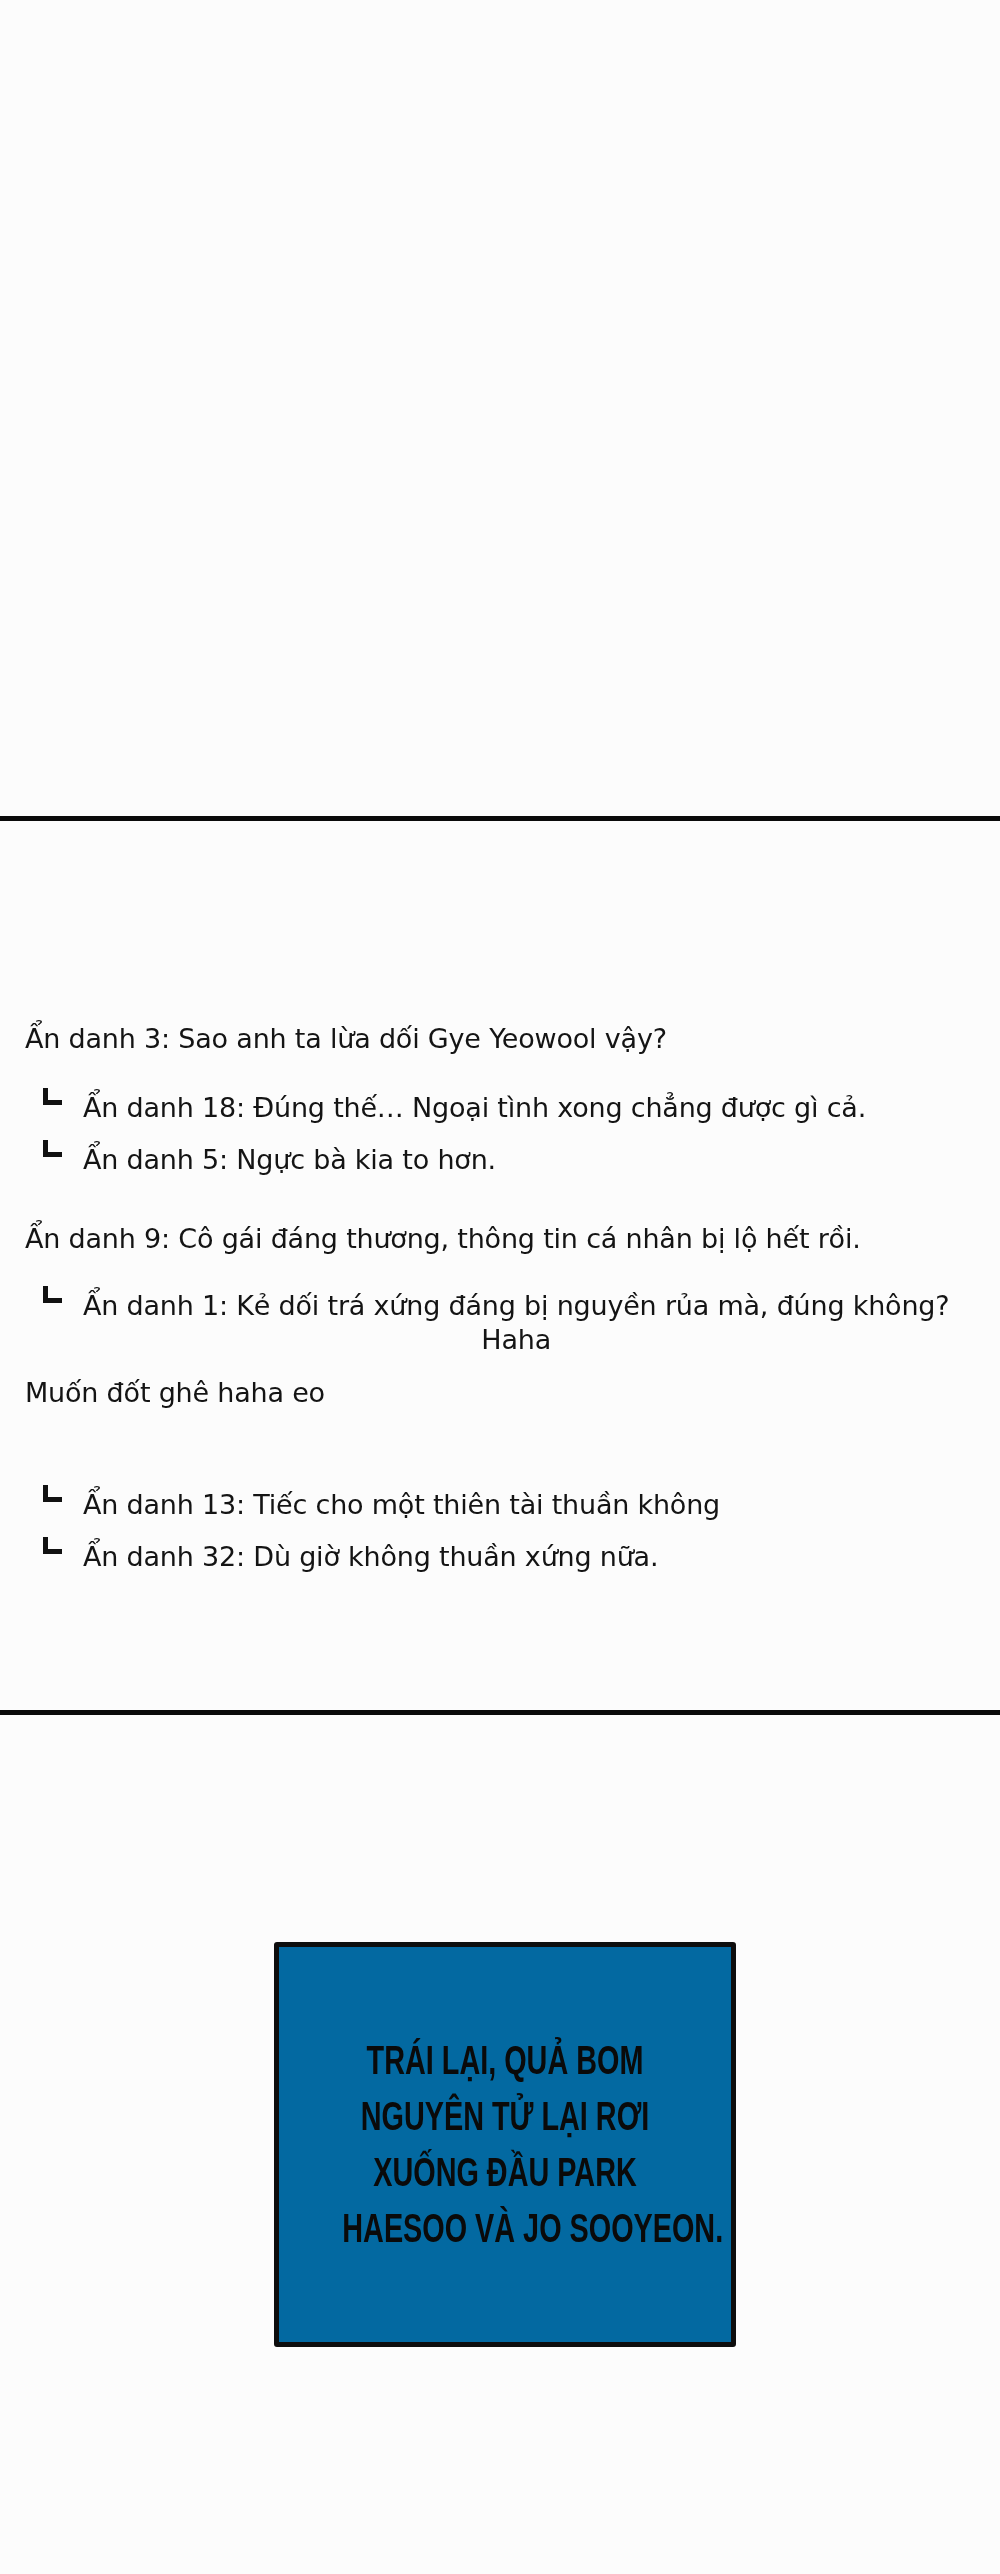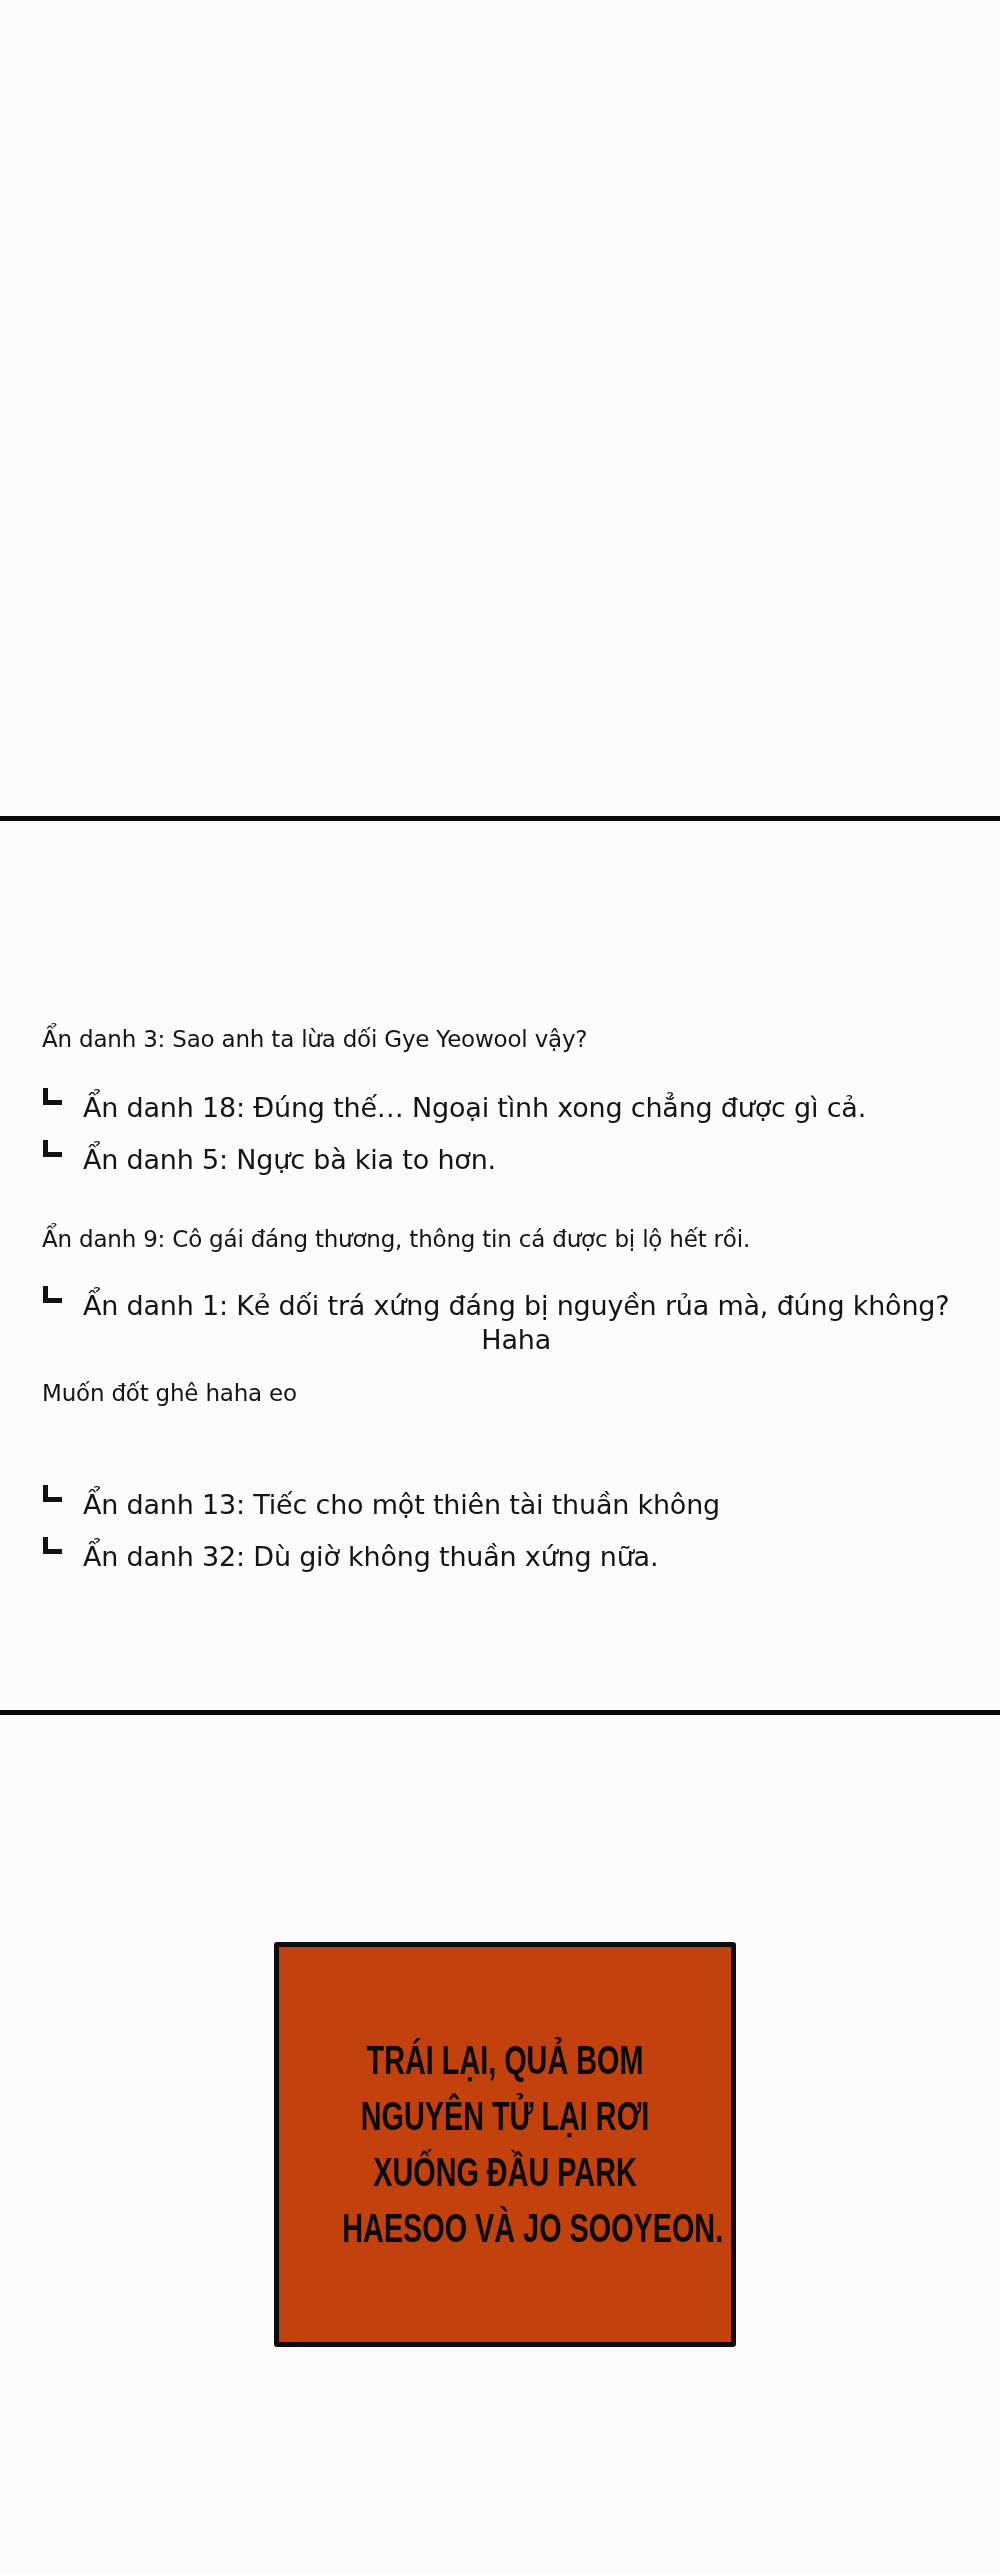--- a/index.html
+++ b/index.html
@@ -21,22 +21,22 @@
       left: 0;
       width: 1000px;
       height: 5px;
       background: #0a0a0a;
     }
     .divider.top { top: 816px; }
     .divider.bottom { top: 1710px; }
 
     .comment {
       position: absolute;
-      left: 42px;
-      font-size: 23px;
+      left: 25px;
+      font-size: 27px;
       line-height: 34px;
       letter-spacing: -0.2px;
       white-space: nowrap;
       color: #141414;
     }
     .reply {
       position: absolute;
       left: 41px;
       font-size: 27px;
       line-height: 34px;
@@ -66,21 +66,21 @@
 
     .narration-box {
       position: absolute;
       left: 274px;
       top: 1942px;
       width: 462px;
       height: 405px;
       border: 5px solid #0d0d0d;
       border-radius: 3px;
       box-sizing: border-box;
-      background: #c2410c;
+      background: #0369a1;
     }
     .narration-text {
       position: absolute;
       left: 0;
       top: 85px;
       width: 100%;
       text-align: center;
       font-family: "Liberation Sans", sans-serif;
       font-weight: bold;
       font-size: 40px;
@@ -107,21 +107,21 @@
   <div class="reply" style="top:1080px;">
     <span class="l-mark"></span>
     <span class="reply-text">Ẩn danh 18: Đúng thế… Ngoại tình xong chẳng được gì cả.</span>
   </div>
 
   <div class="reply" style="top:1132px;">
     <span class="l-mark"></span>
     <span class="reply-text">Ẩn danh 5: Ngực bà kia to hơn.</span>
   </div>
 
-  <div class="comment" style="top:1222px;">Ẩn danh 9: Cô gái đáng thương, thông tin cá được bị lộ hết rồi.</div>
+  <div class="comment" style="top:1222px;">Ẩn danh 9: Cô gái đáng thương, thông tin cá nhân bị lộ hết rồi.</div>
 
   <div class="reply" style="top:1278px;">
     <span class="l-mark"></span>
     <span class="reply-text">
       <span class="line2">Ẩn danh 1: Kẻ dối trá xứng đáng bị nguyền rủa mà, đúng không?</span>
       <span class="line2">Haha</span>
     </span>
   </div>
 
   <div class="comment" style="top:1376px;">

